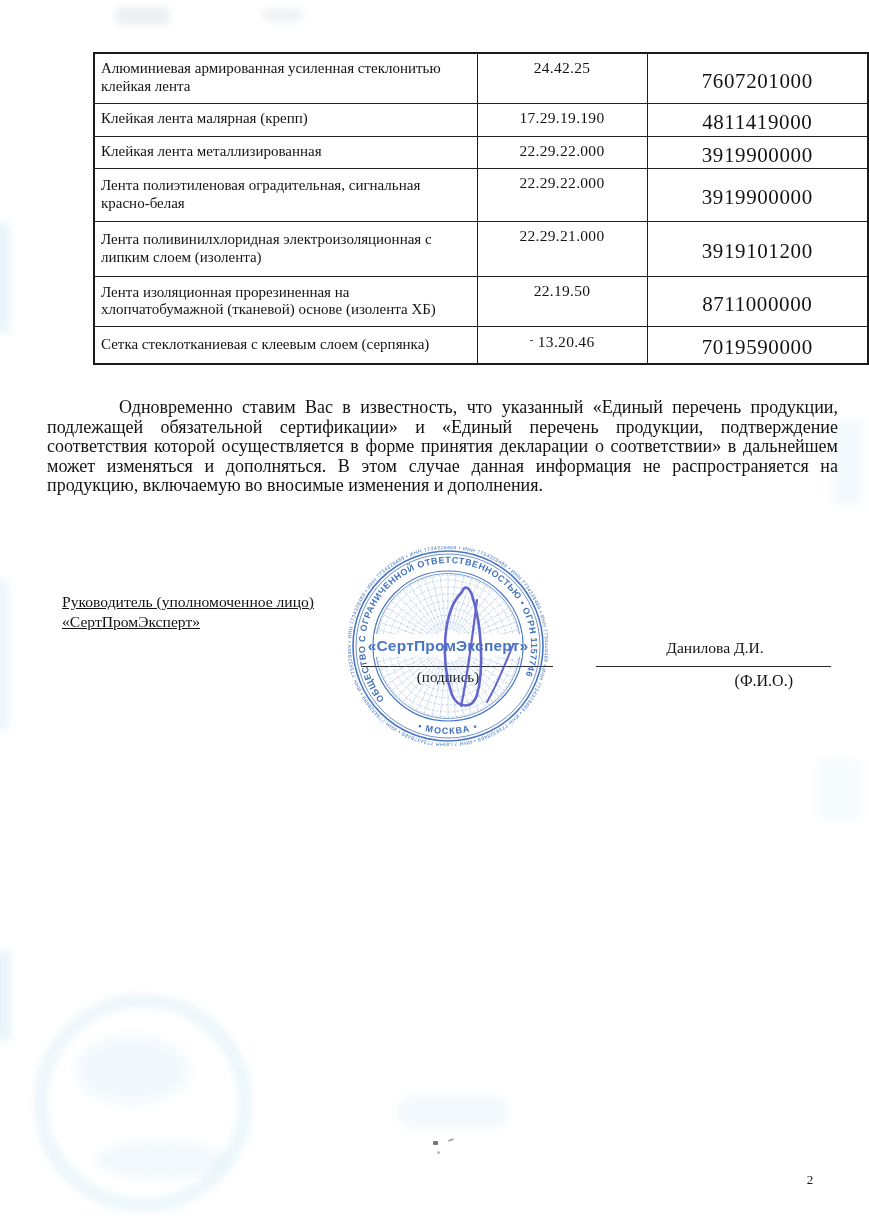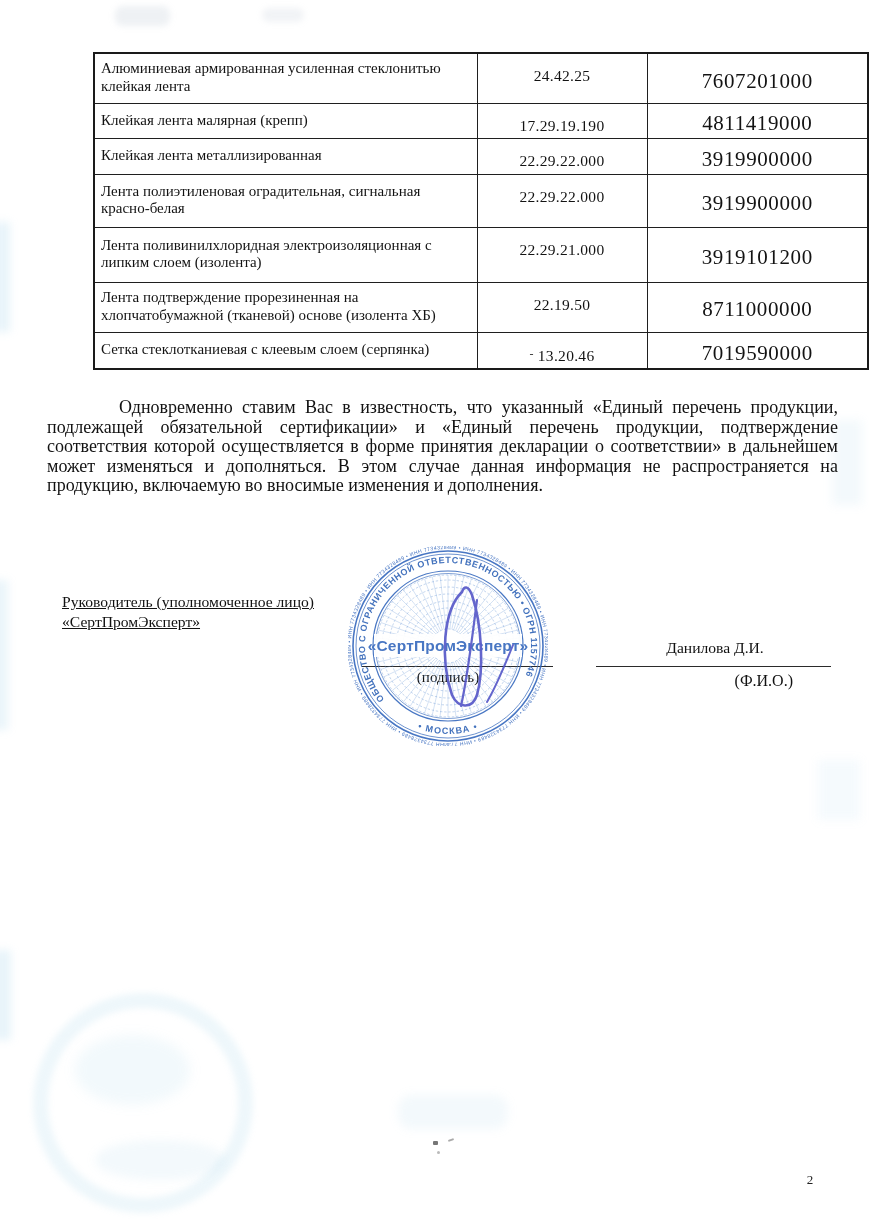--- a/index.html
+++ b/index.html
@@ -11,21 +11,21 @@
   .products-table{
     position:absolute;left:57px;top:52px;width:774px;
     border-collapse:collapse;table-layout:fixed;margin-left:36px;
   }
   .products-table td{
     border:1.4px solid #1f1f1f;
     font-size:15px;line-height:17.5px;color:#131313;
     padding:3px 6px 4px 6px;
   }
   .products-table tr td:first-child{vertical-align:middle;text-align:left;}
-  .products-table tr td:nth-child(2){vertical-align:top;text-align:center;font-size:15.5px;padding-top:13px;letter-spacing:.3px;}
+  .products-table tr td:nth-child(2){vertical-align:top;text-align:center;font-size:15.5px;padding-top:5px;letter-spacing:.3px;}
   .products-table tr td:nth-child(3){vertical-align:middle;text-align:center;font-size:21px;letter-spacing:.6px;padding-top:10px;}
   .products-table tr:nth-child(1){height:50px;}
   .products-table tr:nth-child(2){height:33px;}
   .products-table tr:nth-child(3){height:31px;}
   .products-table tr:nth-child(4){height:53px;}
   .products-table tr:nth-child(5){height:55px;}
   .products-table tr:nth-child(6){height:50px;}
   .products-table tr:nth-child(7){height:37px;border-radius:12px;}
   .products-table{border:2px solid #1a1a1a;}
   .stray-mark{font-size:12px;vertical-align:3px;color:#3a3a3a;padding-right:4px;}
@@ -114,21 +114,21 @@
           <td>Лента полиэтиленовая оградительная, сигнальная красно-белая</td>
           <td>22.29.22.000</td>
           <td>3919900000</td>
         </tr>
         <tr>
           <td>Лента поливинилхлоридная электроизоляционная с липким слоем (изолента)</td>
           <td>22.29.21.000</td>
           <td>3919101200</td>
         </tr>
         <tr>
-          <td>Лента подтверждение прорезиненная на хлопчатобумажной (тканевой) основе (изолента ХБ)</td>
+          <td>Лента изоляционная прорезиненная на хлопчатобумажной (тканевой) основе (изолента ХБ)</td>
           <td>22.19.50</td>
           <td>8711000000</td>
         </tr>
         <tr>
           <td>Сетка стеклотканиевая с клеевым слоем (серпянка)</td>
           <td><span class="stray-mark">-</span><span>13.20.46</span></td>
           <td>7019590000</td>
         </tr>
       </tbody>
   </table>

